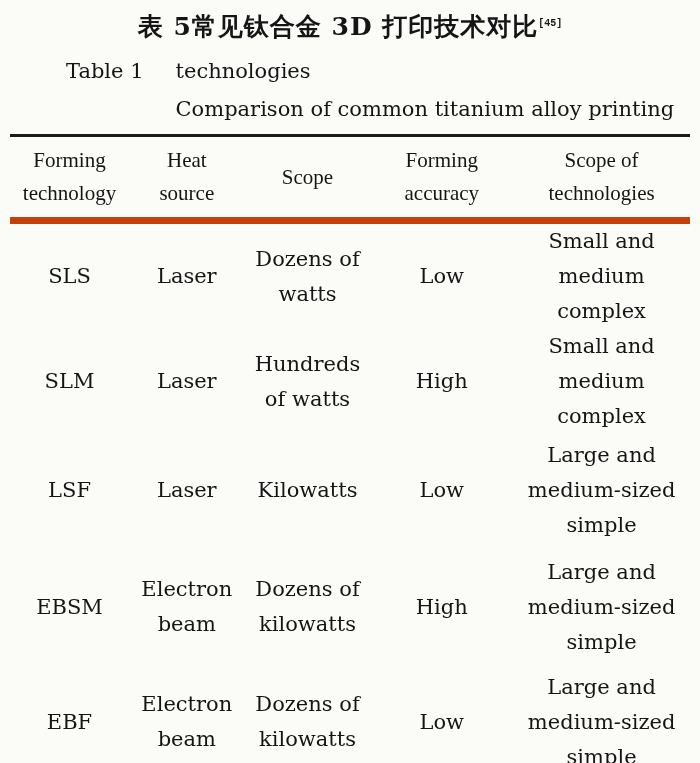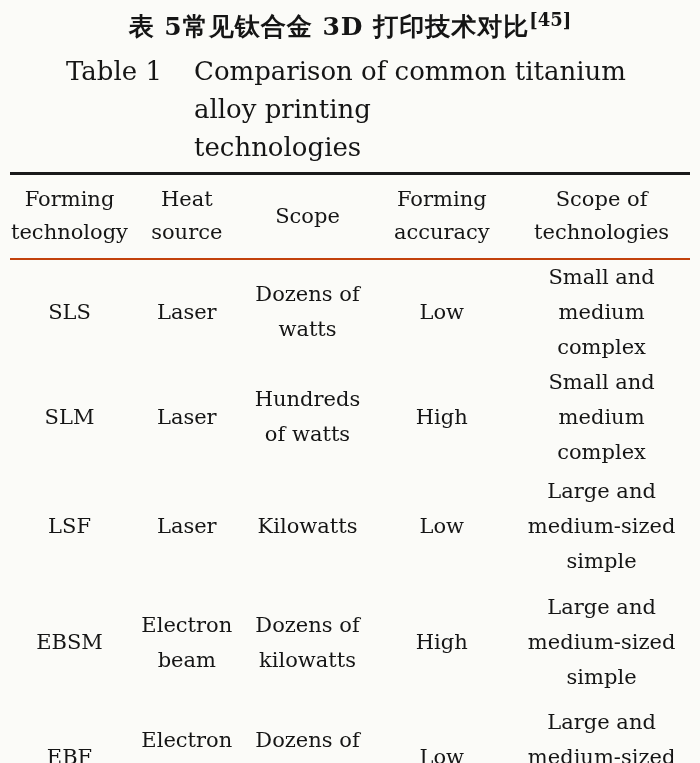--- a/index.html
+++ b/index.html
@@ -16,31 +16,32 @@
   .title-zh {
     margin-top: 10px;
     text-align: center;
     font-weight: bold;
     font-size: 25px;
     line-height: 34px;
     letter-spacing: 1px;
   }
   .title-zh .zh-text { }
   .title-zh sup {
-    font-size: 18px;
+    font-size: 10px;
     font-weight: bold;
     letter-spacing: 0;
     vertical-align: super;
     line-height: 0;
+    font-family: Liberation Mono, monospace;
   }
 
   
   .caption {
     margin: 8px 16px 0 66px;
-    font-size: 26px;
+    font-size: 21px;
     display: flex;
     align-items: flex-start;
   }
   .cap-label { white-space: nowrap; margin-right: 32px; line-height: 38px; }
   .cap-lines span { display: block; line-height: 38px; }
 
   
   .paper-table {
     margin: 6px 10px 0 10px;
     width: 680px;
@@ -50,21 +51,22 @@
     table-layout: fixed;
   }
   .paper-table col.c1 { width: 17.5%; }
   .paper-table col.c2 { width: 17%; }
   .paper-table col.c3 { width: 18.5%; }
   .paper-table col.c4 { width: 21%; }
   .paper-table col.c5 { width: 26%; }
 
   .paper-table thead tr {
     height: 85px;
-    border-bottom: 2px solid #c2410c;
+    border-bottom: 7px solid #c2410c;
+    font-family: Liberation Serif, serif;
   }
   .paper-table th {
     font-weight: normal;
     font-size: 21px;
     line-height: 33px;
     text-align: center;
     vertical-align: middle;
     white-space: pre-line;
   }
   .paper-table td {
@@ -85,22 +87,22 @@
 
 <div class="page">
 
   <div class="title-zh">
     <span>表 5</span><span class="zh-text">常见钛合金 3D 打印技术对比</span><sup>[45]</sup>
   </div>
 
   <div class="caption">
     <span class="cap-label">Table 1</span>
     <span class="cap-lines">
+      <span>technologies</span>
       <span>Comparison of common titanium alloy printing</span>
-      <span>technologies</span>
     </span>
   </div>
 
   <table class="paper-table">
     <colgroup>
       <col class="c1">
         <col class="c2">
         <col class="c3">
         <col class="c4">
         <col class="c5">

